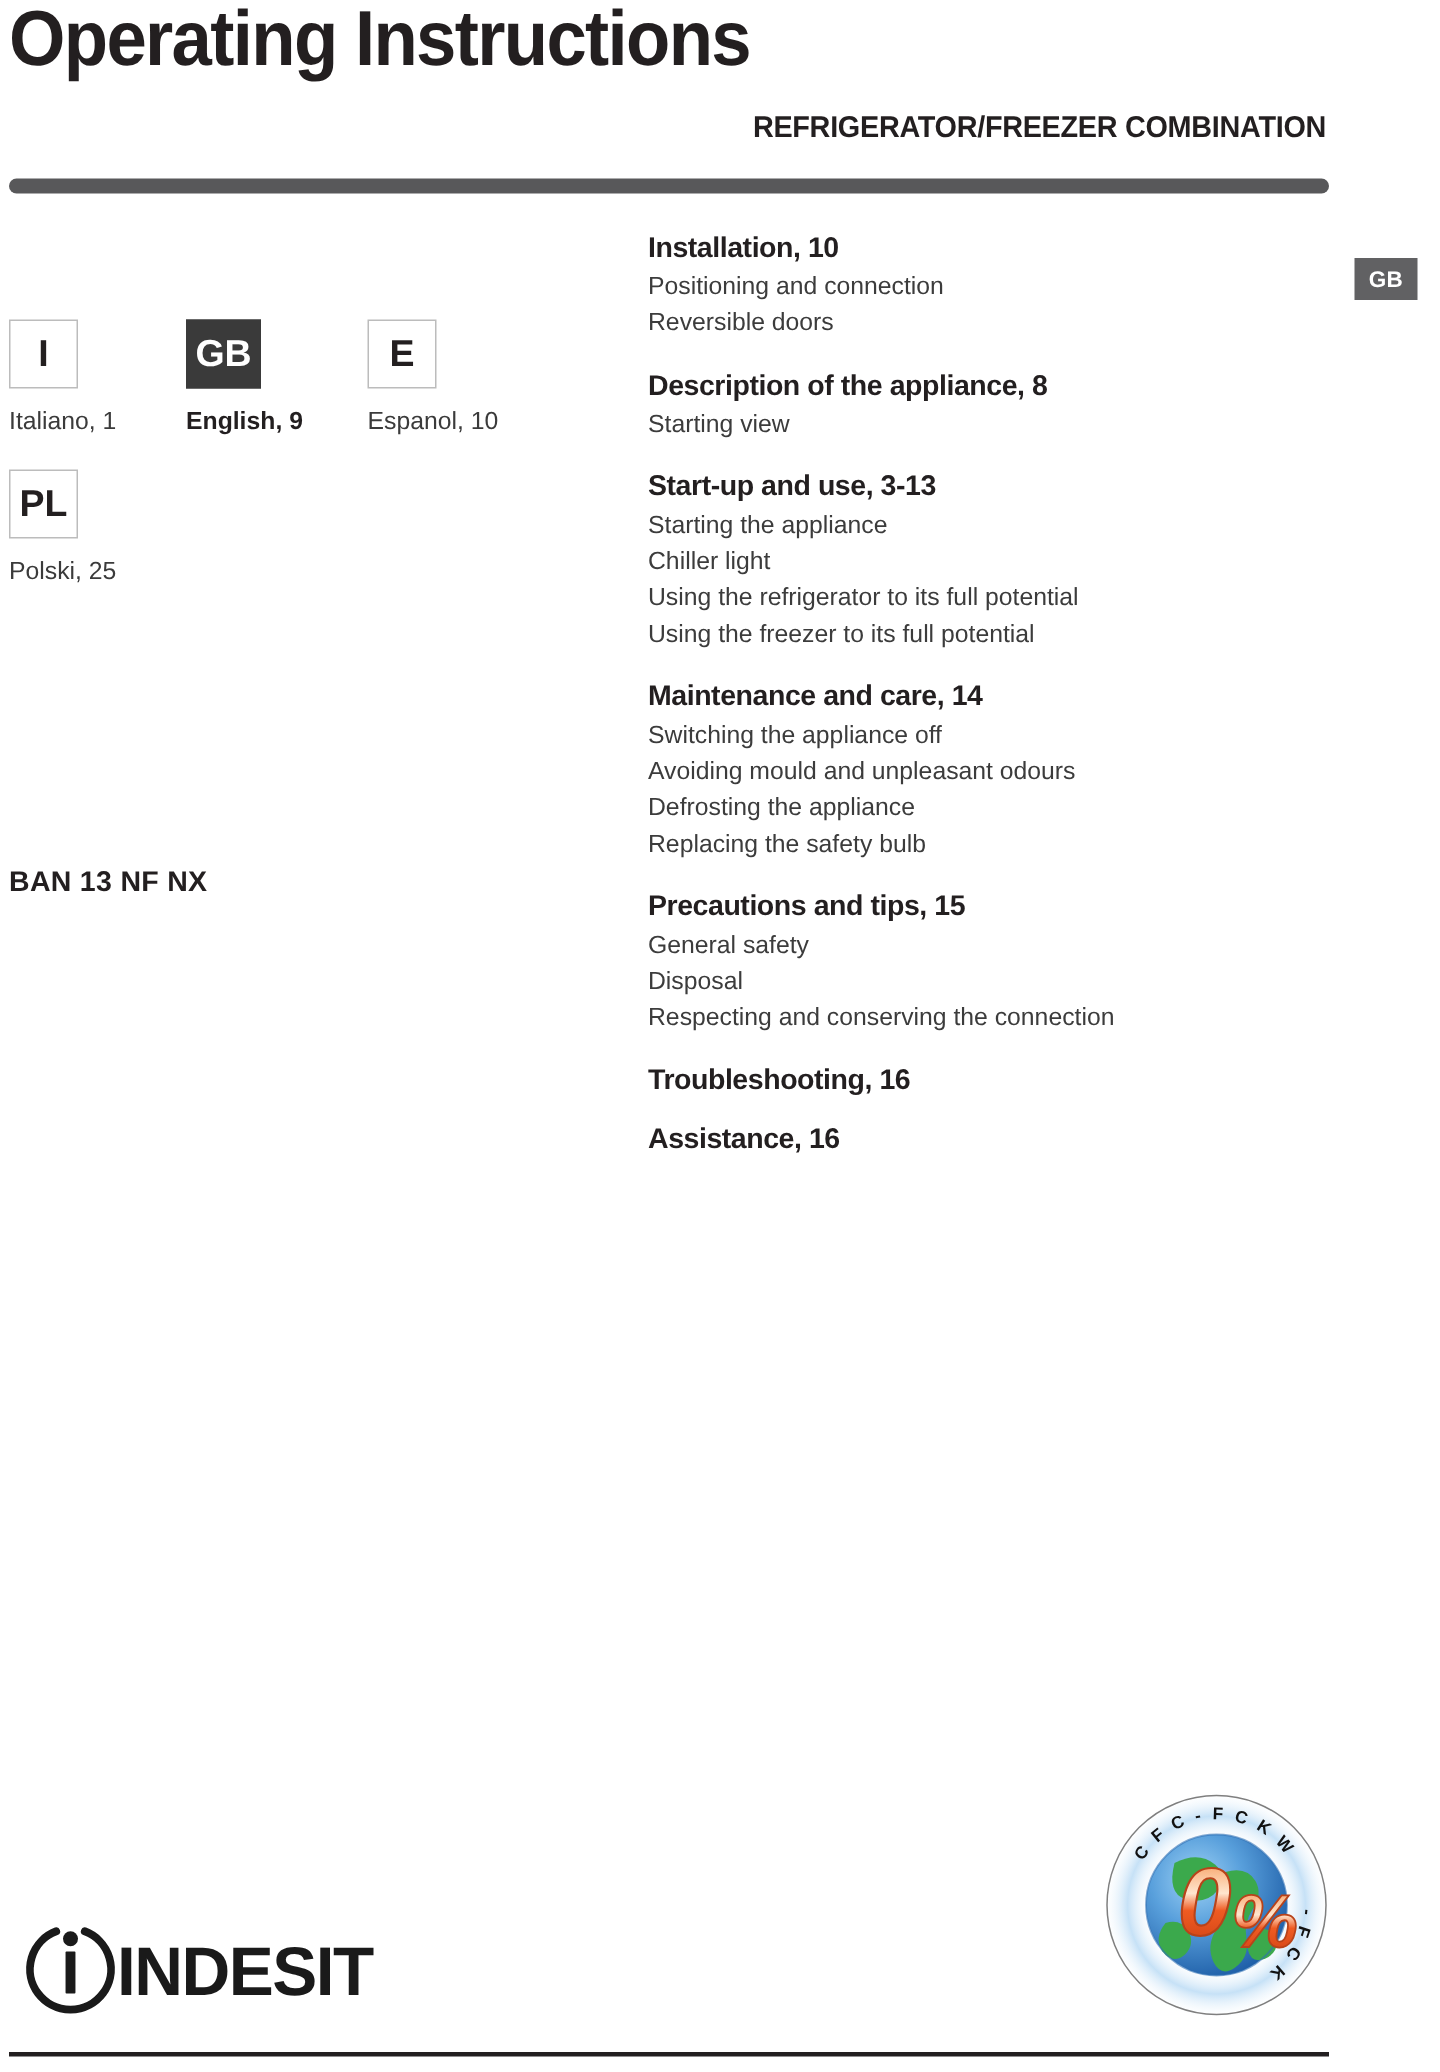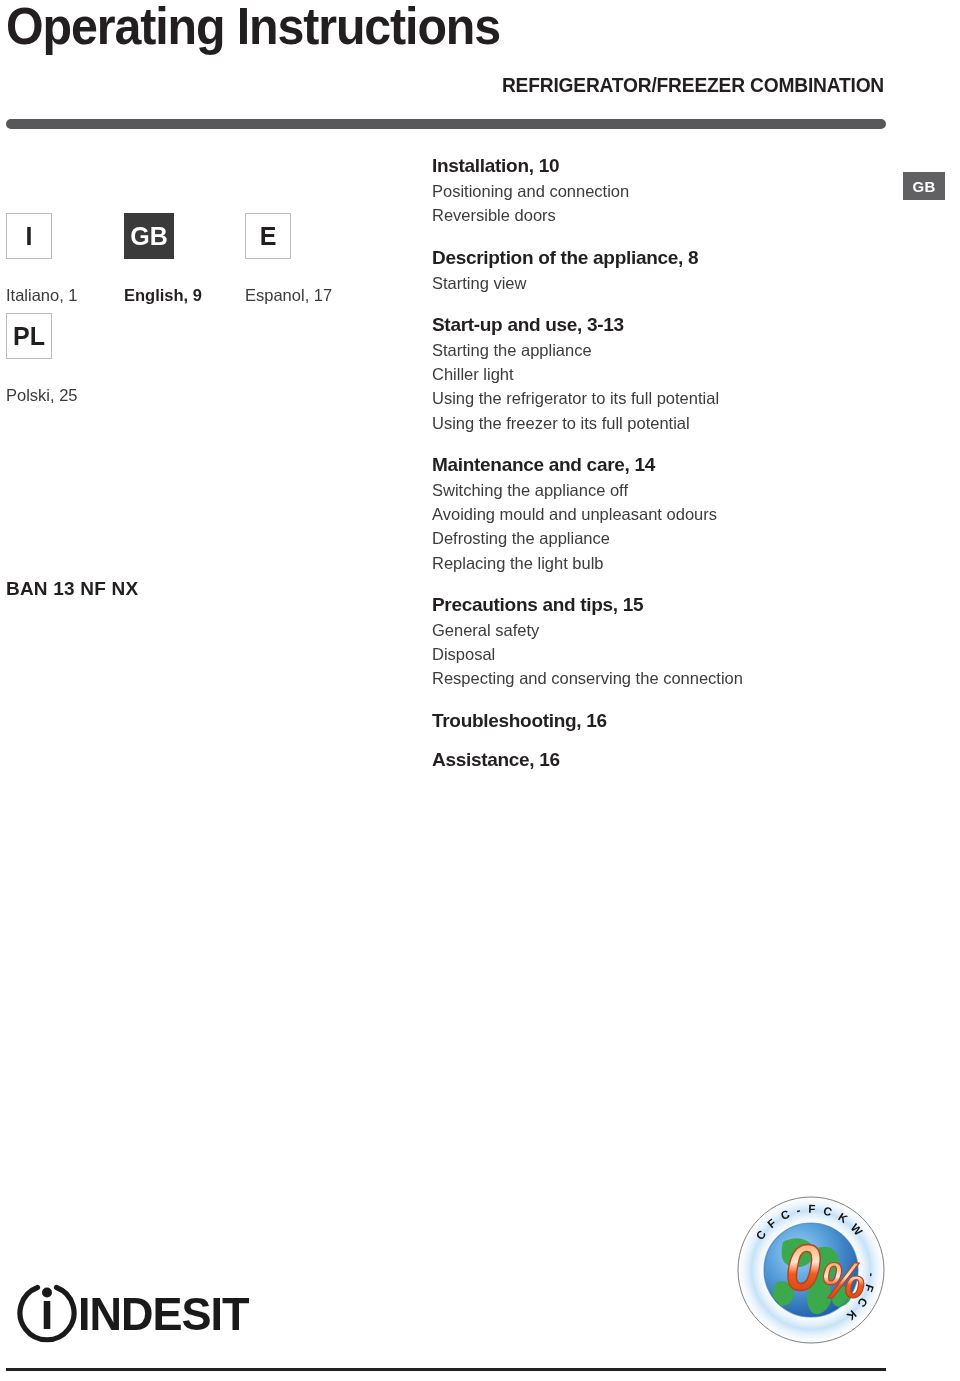--- a/index.html
+++ b/index.html
@@ -86,21 +86,21 @@
     color: #231f20;
     letter-spacing: 0px;
   }
   .lang-box.wide { width: 50px; }
   .lang-box.active {
     background: #3a3a3a;
     border-color: #3a3a3a;
     color: #ffffff;
   }
   .lang-label {
-    margin-top: 27px;
+    margin-top: 13px;
     font-size: 16.5px;
     color: #3b3b3b;
     white-space: nowrap;
   }
   .lang-label.bold {
     font-weight: bold;
     color: #231f20;
   }
 
   .model-name {
@@ -213,21 +213,21 @@
       <div class="lang-label">Italiano, 1</div>
     </div>
 
     <div class="lang-item gb">
       <div class="lang-box wide active">GB</div>
       <div class="lang-label bold">English, 9</div>
     </div>
 
     <div class="lang-item e">
       <div class="lang-box">E</div>
-      <div class="lang-label">Espanol, 17</div>
+      <div class="lang-label">Espanol, 10</div>
     </div>
 
   </div>
 
   <div class="lang-row">
     <div class="lang-item pl">
       <div class="lang-box">PL</div>
       <div class="lang-label">Polski, 25</div>
     </div>
   </div>
@@ -253,21 +253,21 @@
         <div class="toc-sub">Starting the appliance</div>
         <div class="toc-sub">Chiller light</div>
         <div class="toc-sub">Using the refrigerator to its full potential</div>
         <div class="toc-sub">Using the freezer to its full potential</div>
       </div>
       <div class="toc-group">
         <div class="toc-title">Maintenance and care, 14</div>
         <div class="toc-sub">Switching the appliance off</div>
         <div class="toc-sub">Avoiding mould and unpleasant odours</div>
         <div class="toc-sub">Defrosting the appliance</div>
-        <div class="toc-sub">Replacing the light bulb</div>
+        <div class="toc-sub">Replacing the safety bulb</div>
       </div>
       <div class="toc-group">
         <div class="toc-title">Precautions and tips, 15</div>
         <div class="toc-sub">General safety</div>
         <div class="toc-sub">Disposal</div>
         <div class="toc-sub">Respecting and conserving the connection</div>
       </div>
       <div class="toc-group tight">
         <div class="toc-title">Troubleshooting, 16</div>
       </div>

